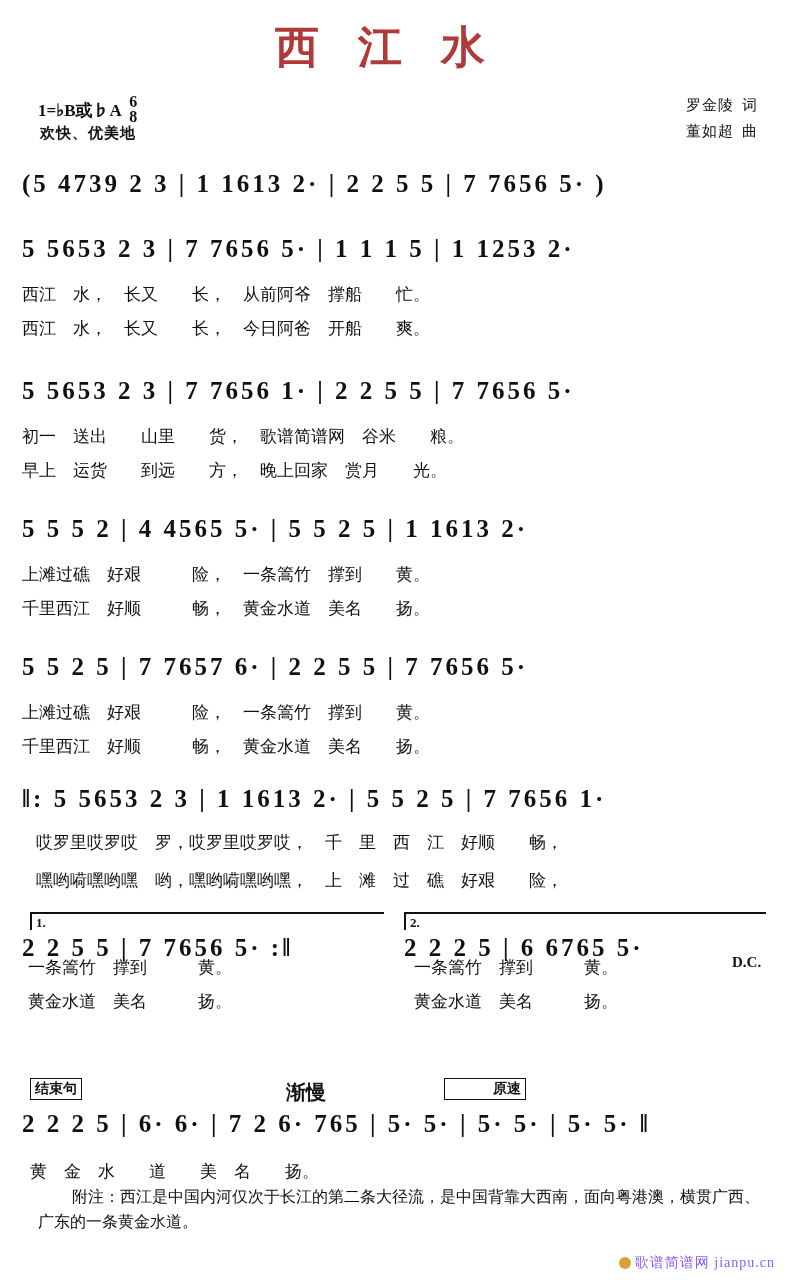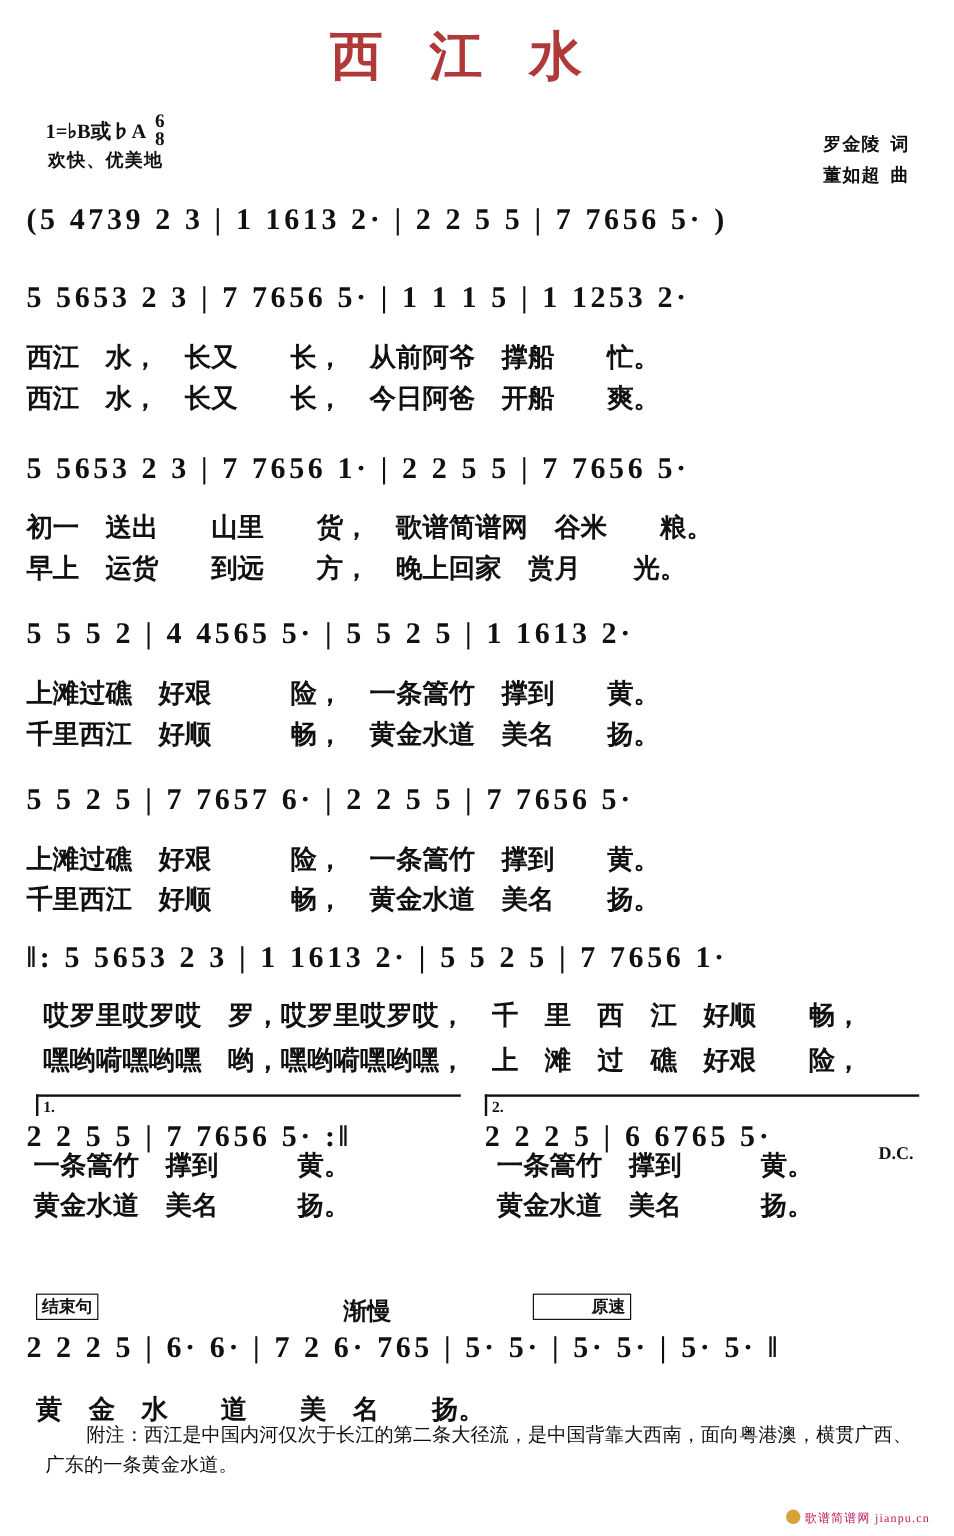--- a/index.html
+++ b/index.html
@@ -59,24 +59,24 @@
     position: absolute;
     left: 40px;
     top: 124px;
     font-size: 15px;
     font-weight: bold;
     letter-spacing: 1px;
   }
   .credits {
     position: absolute;
     right: 38px;
-    top: 108px;
+    top: 92px;
     text-align: right;
     font-size: 15px;
-    font-weight: bold;
+    font-weight: normal;
     line-height: 1.75;
   }
   .credits .n { letter-spacing: 1px; }
   .credits .r { margin-left: 8px; }
 
   
   .system {
     position: absolute;
     left: 22px;
     width: 752px;
@@ -84,26 +84,25 @@
   .noterow {
     position: relative;
     height: 40px;
     font-size: 25px;
     font-weight: bold;
     font-family: "Liberation Serif", serif;
     white-space: nowrap;
   }
   .lyric {
     position: relative;
-    font-size: 22px;
+    font-size: 17px;
     font-family: "Liberation Serif", serif;
     letter-spacing: 0px;
     white-space: nowrap;
     height: 28px;
-    font-weight: bold;
   }
 
   
   .volta {
     position: absolute;
     border-left: 2px solid #111;
     border-top: 2px solid #111;
     height: 16px;
     font-size: 14px;
     font-weight: bold;
@@ -135,22 +134,22 @@
     top: 1185px;
     font-size: 16px;
     line-height: 1.55;
     text-indent: 34px;
     font-family: "Liberation Serif", serif;
   }
   .watermark {
     position: absolute;
     right: 20px;
     bottom: 8px;
-    font-size: 10px;
-    color: #be185d;
+    font-size: 14px;
+    color: #8b5cf6;
     letter-spacing: 1px;
   }
   .watermark .dot {
     display: inline-block;
     width: 12px; height: 12px;
     border-radius: 50%;
     background: #d6a33a;
     margin-right: 4px;
     vertical-align: -2px;
   }

